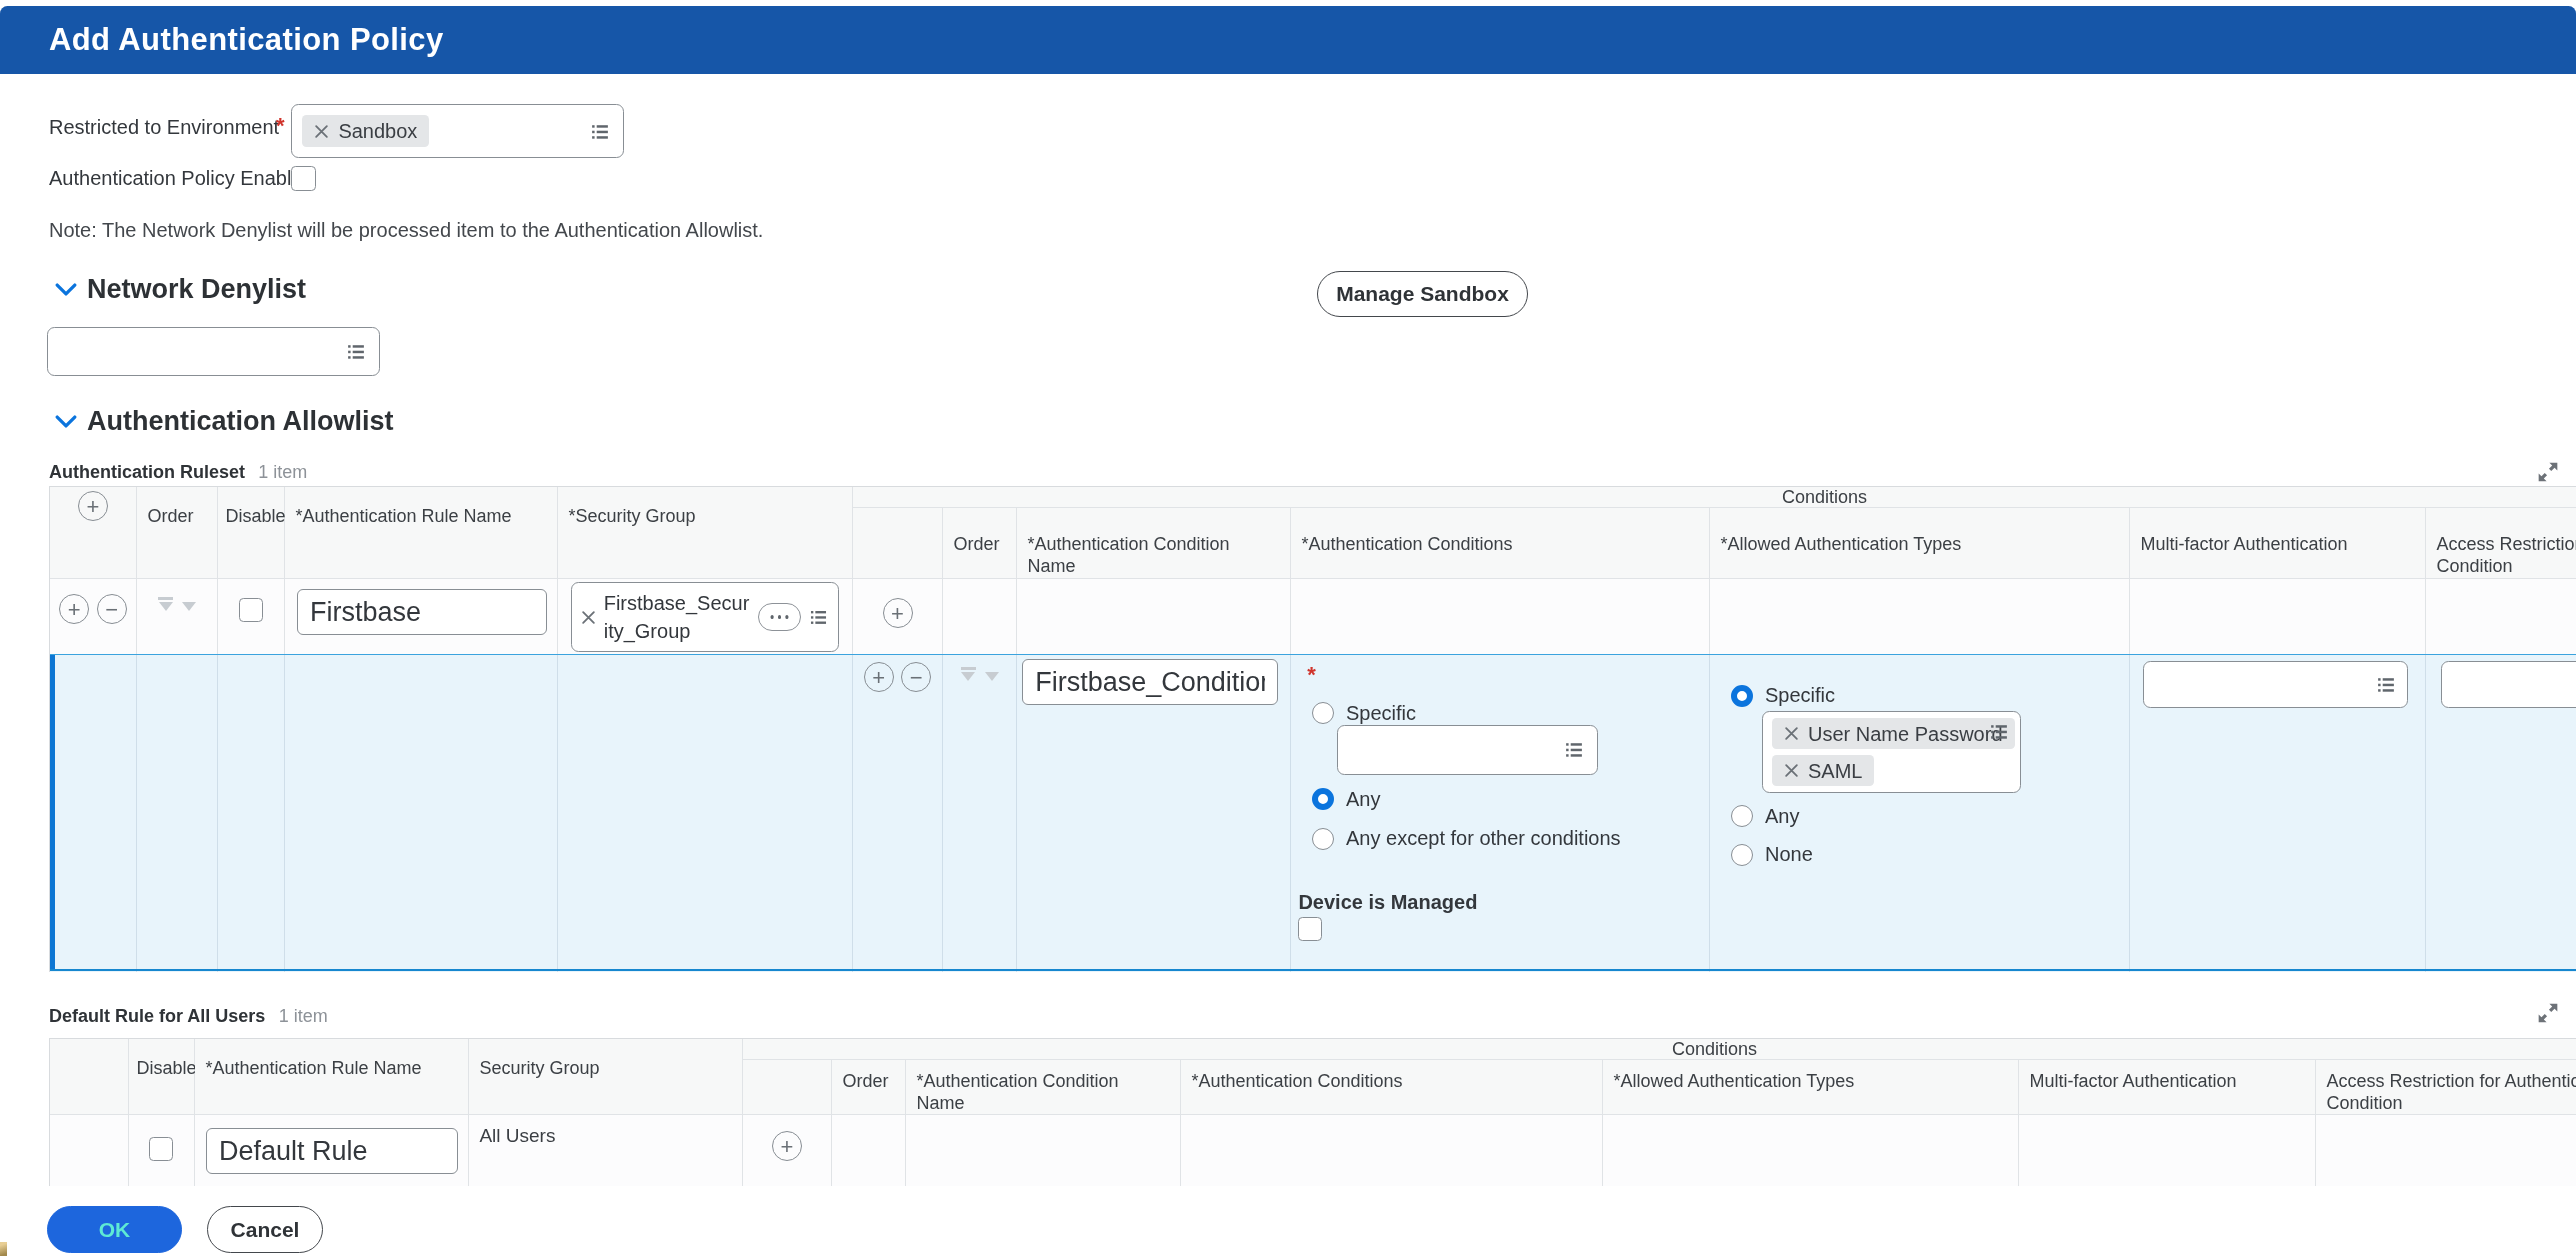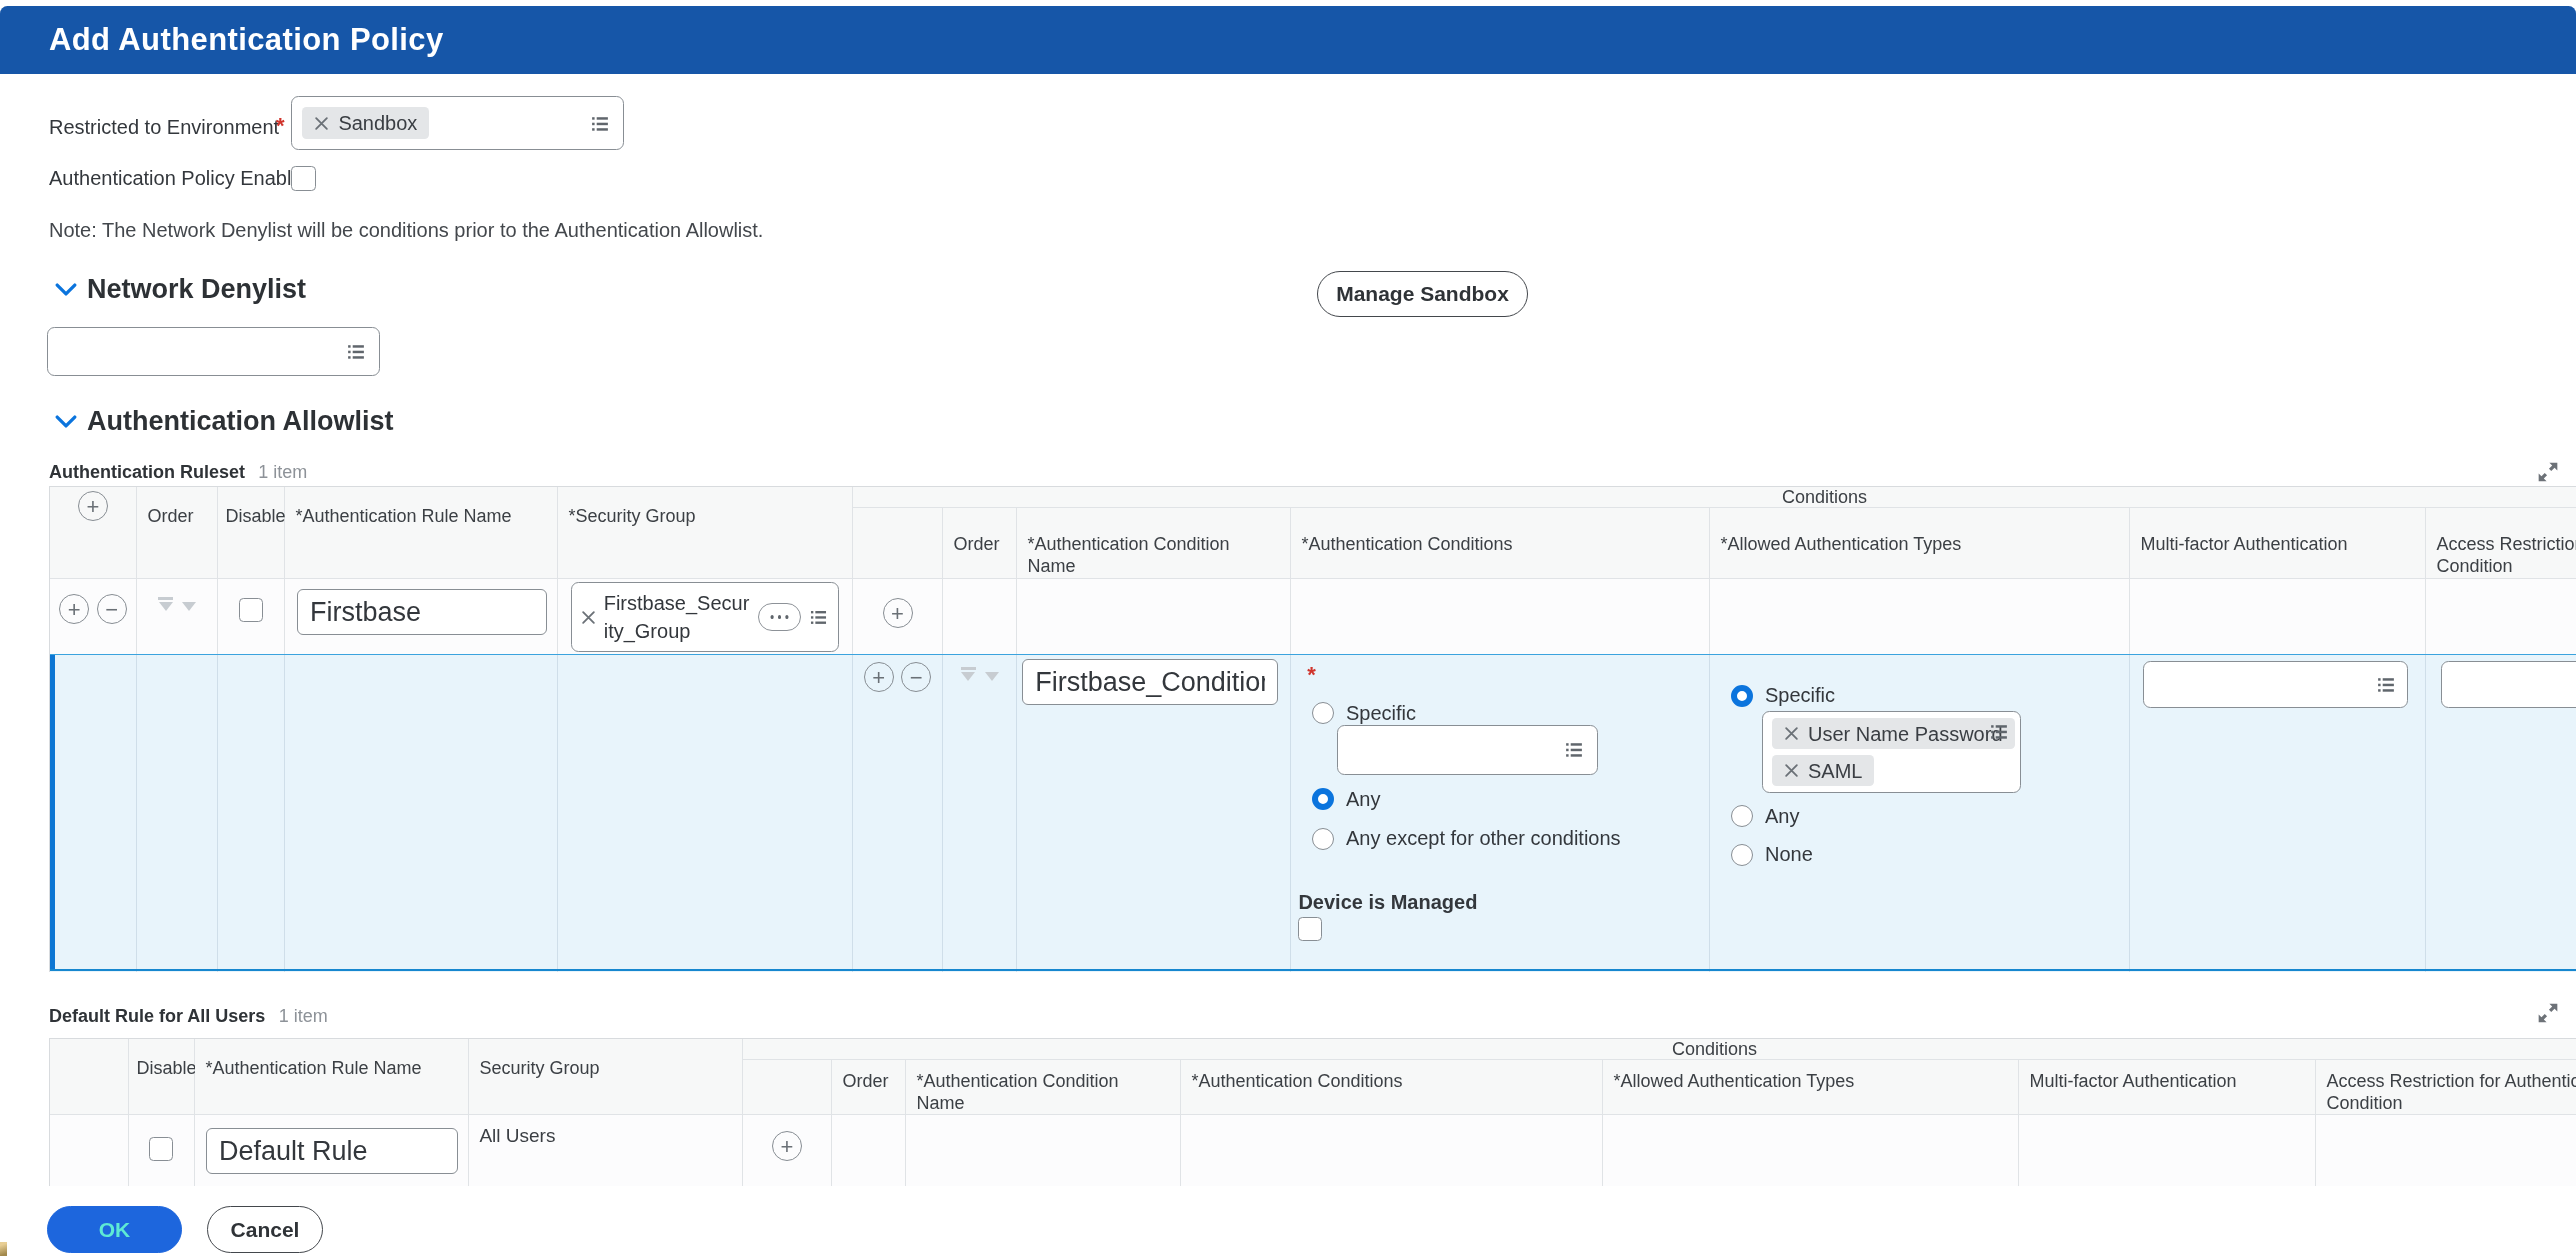--- a/index.html
+++ b/index.html
@@ -69,21 +69,21 @@
 <body>
 
 <div class="screen">
 
   <div class="titlebar">
     <div class="t">Add Authentication Policy</div>
   </div>
 
   <div class="flabel" style="left:49px;top:115px;">Restricted to Environment</div>
   <div class="flabel req" style="left:276px;top:113px;">*</div>
-  <div class="msbox" style="left:291px;top:96px;width:333px;height:54px;">
+  <div class="msbox" style="left:291px;top:104px;width:333px;height:54px;">
     <span class="chip" style="position:absolute;left:10.4px;top:10.4px;">
       <svg width="15" height="15" viewBox="0 0 14 14">
           <path d="M2 2 L12 12 M12 2 L2 12" stroke="#6b7177" stroke-width="1.7" stroke-linecap="round" fill="none"></path>
         </svg>
       <span>Sandbox</span>
     </span>
     <svg class="prompt" style="right:12px;top:16.3px;" width="22" height="22" viewBox="0 0 24 24">
       <g fill="#60666c">
           <rect x="3.4" y="4.6" width="2.7" height="2.7"></rect>
           <rect x="8.4" y="4.6" width="12.2" height="2.7"></rect>
@@ -91,21 +91,21 @@
           <rect x="8.4" y="10.6" width="12.2" height="2.7"></rect>
           <rect x="3.4" y="16.6" width="2.7" height="2.7"></rect>
           <rect x="8.4" y="16.6" width="12.2" height="2.7"></rect>
         </g>
     </svg>
   </div>
 
   <div class="flabel" style="left:49px;top:166px;">Authentication Policy Enabled</div>
   <div class="checkbox" style="left:291px;top:166px;width:25px;height:25px;"></div>
 
-  <div class="note" style="left:49px;top:219px;">Note: The Network Denylist will be conditions prior to the Authentication Allowlist.</div>
+  <div class="note" style="left:49px;top:219px;">Note: The Network Denylist will be processed item to the Authentication Allowlist.</div>
 
   <svg class="chev" style="left:55px;top:282px;" width="22" height="15" viewBox="0 0 20 12">
     <polyline points="2,2 10,10 18,2" fill="none" stroke="#0B74DD" stroke-width="3" stroke-linecap="round" stroke-linejoin="round"></polyline>
   </svg>
   <div class="h2" style="left:87px;top:274px;">Network Denylist</div>
   <div class="pillbtn secondary" style="left:1317px;top:271px;width:211px;height:46px;">Manage Sandbox</div>
   <div class="msbox" style="left:47px;top:327px;width:333px;height:49px;">
     <svg class="prompt" style="right:12px;top:13.3px;" width="22" height="22" viewBox="0 0 24 24">
       <g fill="#60666c">
           <rect x="3.4" y="4.6" width="2.7" height="2.7"></rect>

